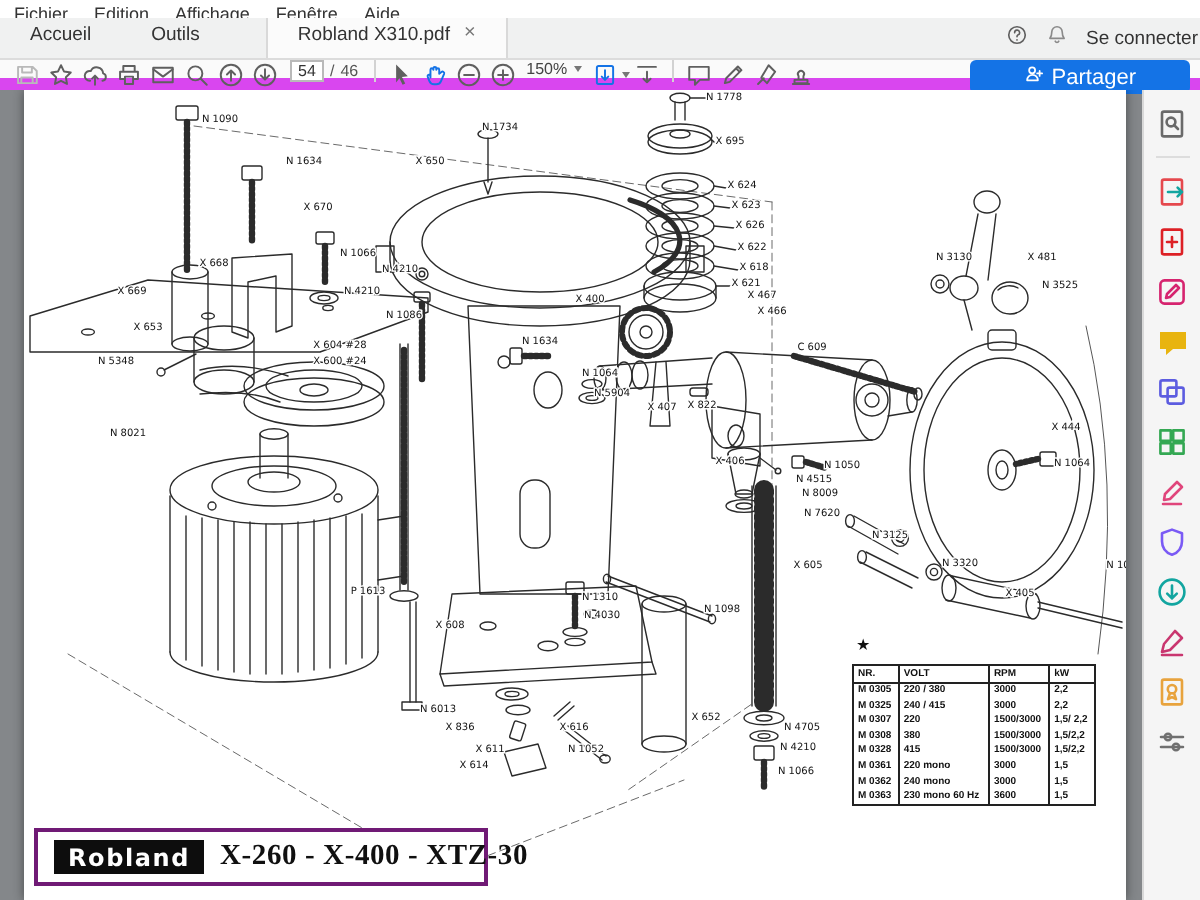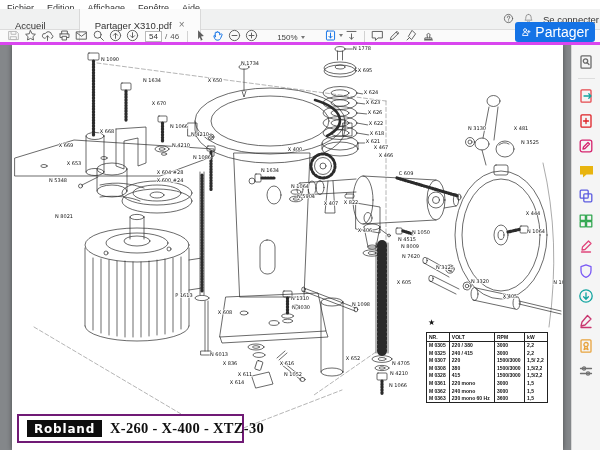--- a/index.html
+++ b/index.html
@@ -3,34 +3,34 @@
 <meta charset="utf-8">
 <style>
   *{box-sizing:border-box;margin:0;padding:0}
   body{width:600px;height:450px;overflow:hidden;font-family:"Liberation Sans",sans-serif;background:#fff}
   .app{position:relative;width:600px;height:450px;background:#a16207}
   
   .menubar{height:9px;background:#fff;overflow:hidden;padding-left:7px;white-space:nowrap}
   .menubar span{display:inline-block;font-size:9px;color:#333;margin-right:13px;position:relative;top:-3px}
   
   .tabbar{height:21px;background:#f0f1f1;display:flex;align-items:stretch;border-bottom:1px solid #dcdcdc}
-  .tab{display:flex;align-items:center;padding:16px 15px;font-size:9.5px;color:#333}
+  .tab{display:flex;padding:3px 15px;font-size:9.5px;color:#333}
   .tab.doc{background:#fbfbfb;border-left:1px solid #d9d9d9;border-right:1px solid #d9d9d9;gap:7px;margin-left:18px}
   .tab .close{color:#777;font-size:10px;line-height:1}
   .tabbar-right{margin-left:auto;display:flex;align-items:center;gap:9px;padding-right:1px}
   .signin{font-size:9.5px;color:#333}
   
-  .toolbar{height:15px;background:#fafafa;border-bottom:3px solid #d946ef;display:flex;align-items:flex-end;padding:0 5px}
+  .toolbar{height:15px;background:#fafafa;border-bottom:6px solid #d946ef;display:flex;align-items:flex-start;padding:0 5px}
   .tbtn{width:17px;height:14px;display:flex;align-items:center;justify-content:center;background:none;border:none;padding:0;cursor:pointer}
   .pagebox{display:flex;align-items:center;gap:3px;margin:0 4px;font-size:8px;color:#555}
   .pagenum{width:17px;height:11px;border:1px solid #b9b9b9;background:#fff;font-size:8px;color:#333;text-align:center;line-height:10px}
   .vsep{width:1px;height:11px;background:#d2d2d2;margin:0 4px}
-  .zoomctl{display:flex;align-items:center;gap:3px;font-size:8px;color:#444;margin:0 17px}
+  .zoomctl{display:flex;align-items:center;gap:3px;font-size:8px;color:#444;margin:0 3px}
   .caret{width:0;height:0;border-left:2.8px solid transparent;border-right:2.8px solid transparent;border-top:3.2px solid #777}
-  .share-btn{margin-left:auto;display:flex;align-items:center;gap:4px;background:#1473e6;color:#fff;border:none;border-radius:3px;padding:2px 6px;font-size:14px;cursor:pointer}
+  .share-btn{margin-left:auto;display:flex;align-items:center;gap:4px;background:#1473e6;color:#fff;border:none;border-radius:3px;padding:2px 27px;font-size:11px;cursor:pointer}
   
   .workarea{display:flex;height:405px;background:#84878a}
   .docpane{position:relative;width:571px;overflow:hidden}
   .page{position:absolute;left:12px;top:0;width:551px;height:405px;background:#fff;box-shadow:0 0 5px rgba(0,0,0,.45);overflow:hidden}
   .art{position:absolute;left:0;top:0}
   .ink *{fill:none;stroke:#2b2b2b;stroke-width:.7;stroke-linecap:round;stroke-linejoin:round}
   .ink .thr{stroke-width:3.2;stroke-dasharray:1.1 1.7}
   .ink .coil{stroke-width:10;stroke-dasharray:1.8 2.4}
   .ink .gear{stroke-width:3;stroke-dasharray:2.2 2}
   .ink .bold{stroke-width:2.6}
@@ -57,22 +57,25 @@
 <body>
 
 <div class="app">
 
   <div class="menubar" id="menubar"><span>Fichier</span><span>Edition</span><span>Affichage</span><span>Fenêtre</span><span>Aide</span></div>
 
   <div class="tabbar">
     <div class="tab">
         <span>Accueil</span>
       </div>
+    <div class="tab">
+        <span>Outils</span>
+      </div>
     <div class="tab doc">
-      <span>Partager  X310.pdf</span>
+      <span>Robland  X310.pdf</span>
       <span class="close">×</span>
     </div>
     <div class="tabbar-right">
       <span id="help-ic"><svg width="11" height="11" viewBox="0 0 16 16" fill="none" stroke="#5f5f5f" stroke-width="1.2" stroke-linecap="round" stroke-linejoin="round">
             <circle cx="8" cy="8" r="6"></circle>
             <path d="M6.3 6.4A1.8 1.8 0 1 1 8.6 8c-.5.3-.6.7-.6 1.2M8 11.5v.2"></path>
           </svg></span>
       <span id="bell-ic"><svg width="11" height="11" viewBox="0 0 16 16" fill="none" stroke="#8a8a8a" stroke-width="1.2" stroke-linecap="round" stroke-linejoin="round">
             <path d="M8 2a3.8 3.8 0 0 1 3.8 3.8c0 3 .8 4 1.4 4.6H2.8c.6-.6 1.4-1.6 1.4-4.6A3.8 3.8 0 0 1 8 2zM6.7 12.5a1.4 1.4 0 0 0 2.6 0"></path>
           </svg></span>

